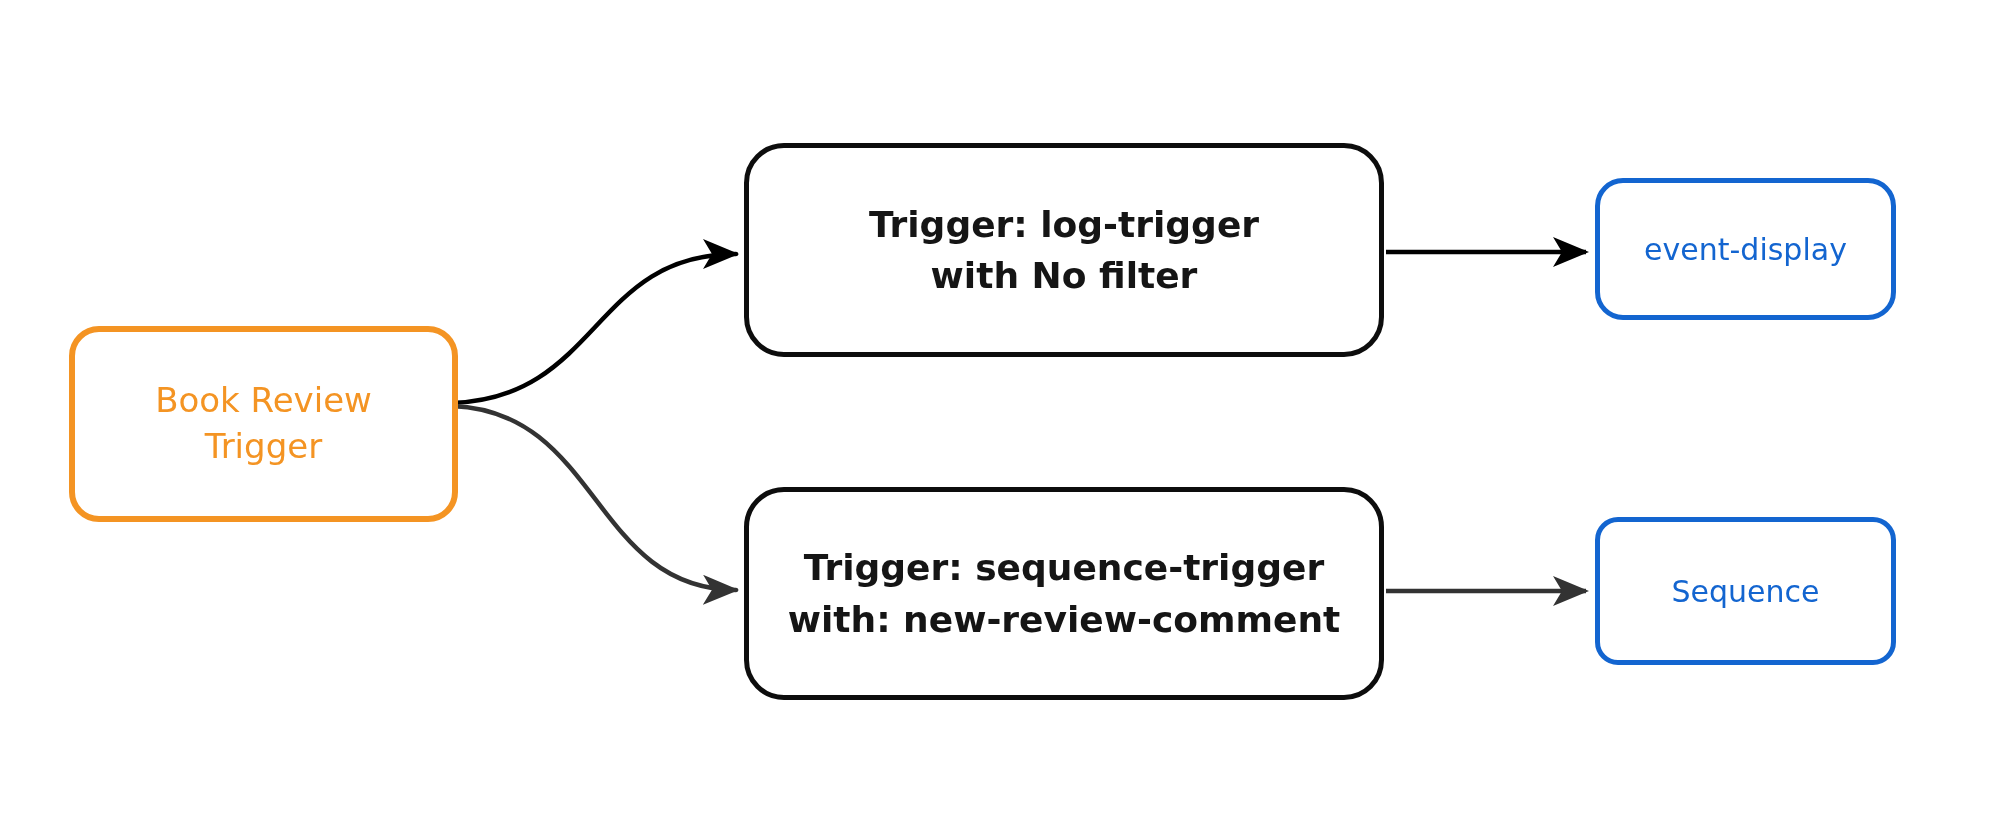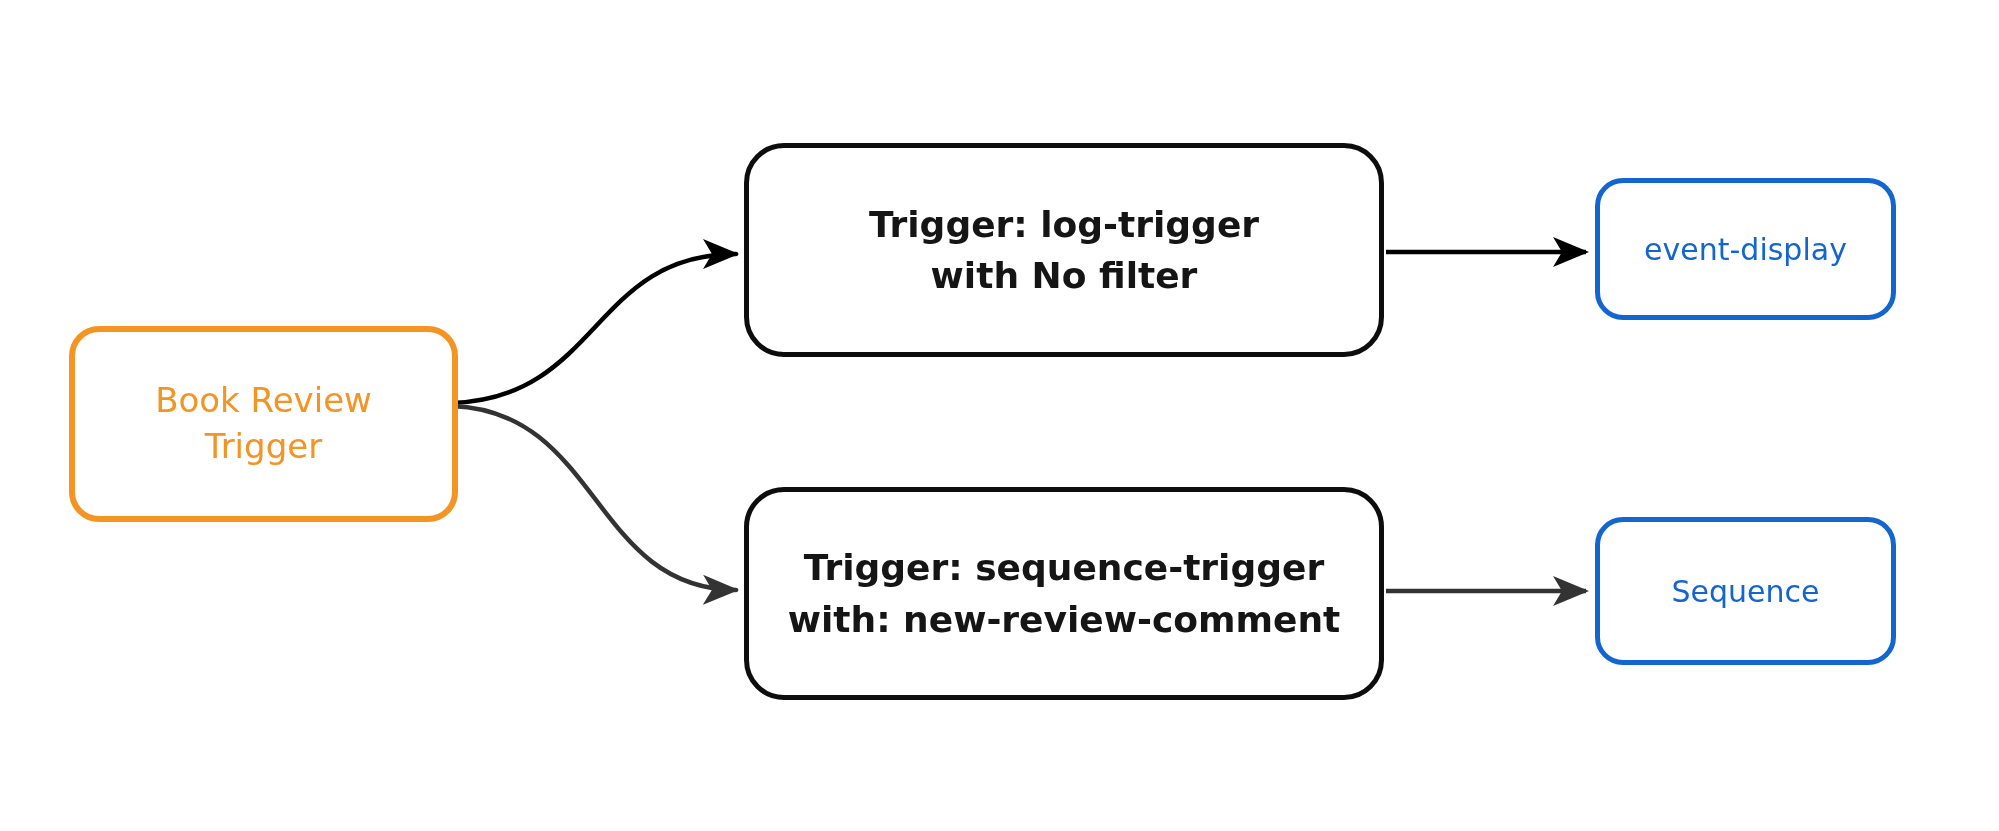--- a/index.html
+++ b/index.html
@@ -59,21 +59,21 @@
   .trigger-subtitle { font-weight: 700; }
   .node-sink {
     left: 1595px;
     width: 301px;
     border: 5px solid #1365d0;
     border-radius: 28px;
     color: #1365d0;
     font-size: 30px;
   }
   .node-sink-top { top: 178px; height: 142px; }
-  .node-sink-bottom { top: 517px; height: 148px; }
+  .node-sink-bottom { top: 517px; height: 148px; border-radius: 23px; }
 </style>
 </head>
 <body>
 
 <div class="canvas">
 
   <svg class="edges" viewBox="0 0 1999 831">
     <defs>
       <marker id="arrow-black" viewBox="0 0 12 10" refX="11" refY="5" markerWidth="36" markerHeight="30" markerUnits="userSpaceOnUse" orient="auto">
         <path d="M0,0 L12,5 L0,10 L3,5 Z" fill="#000000"></path>

